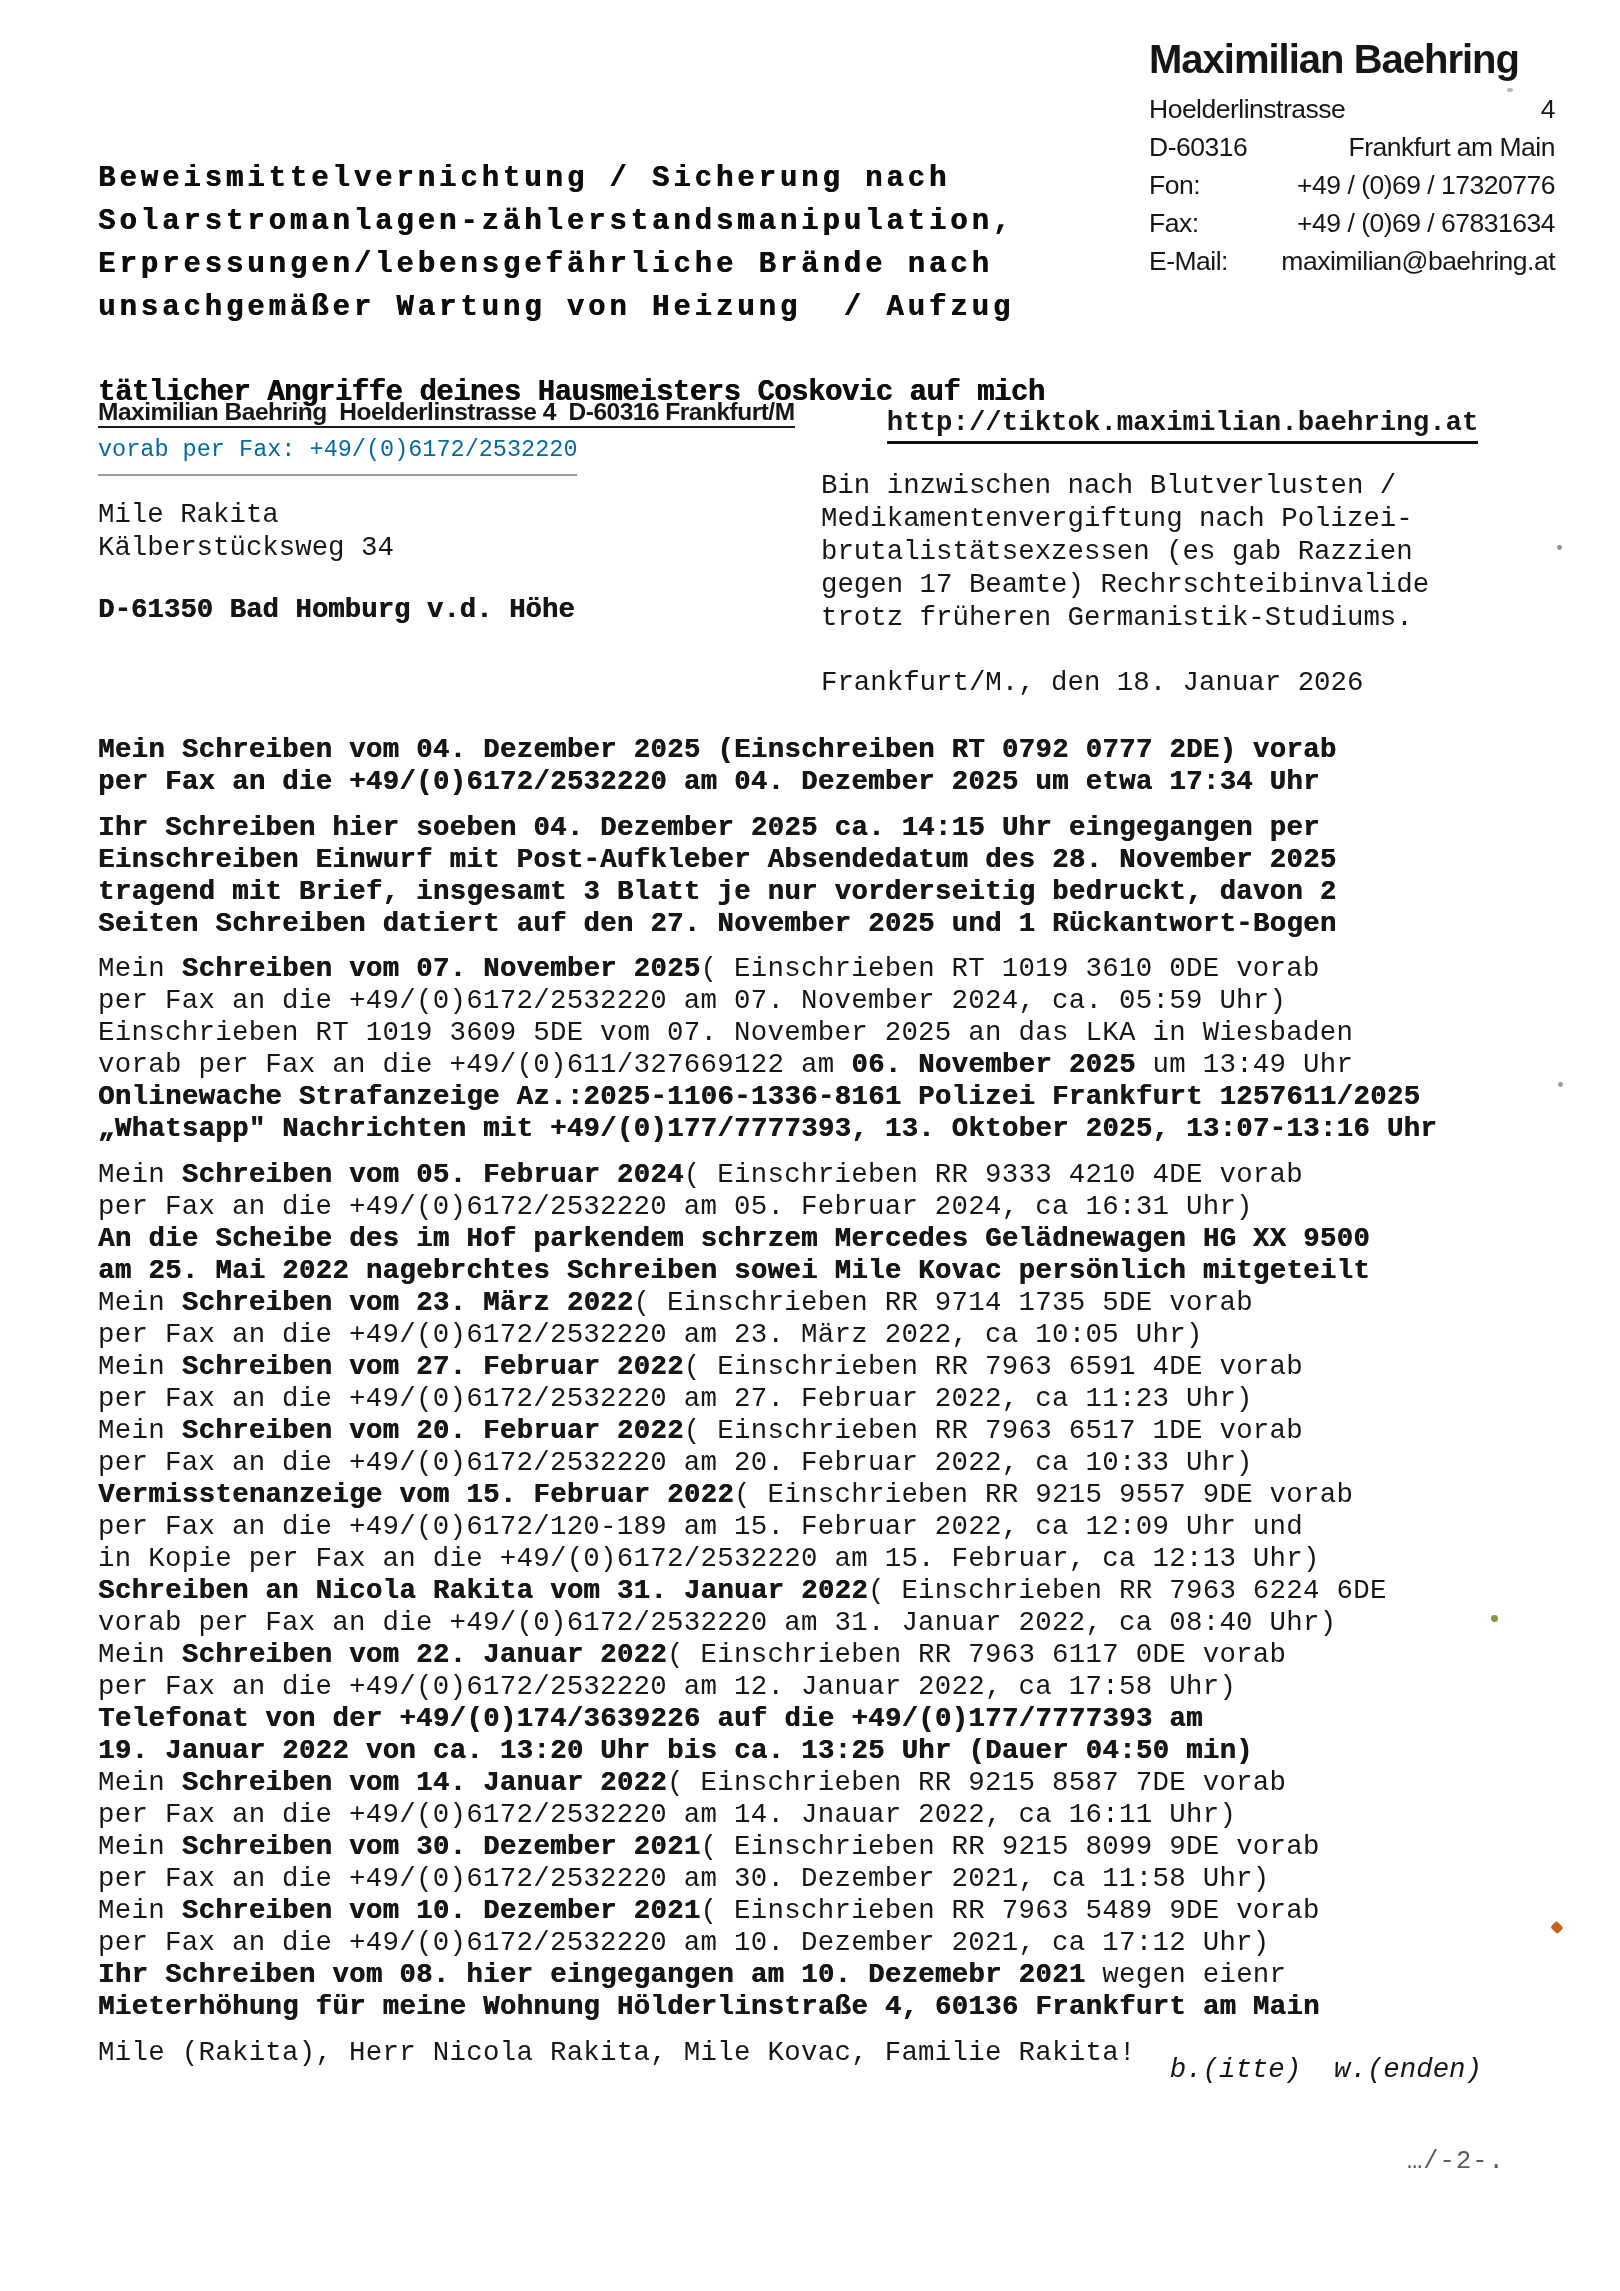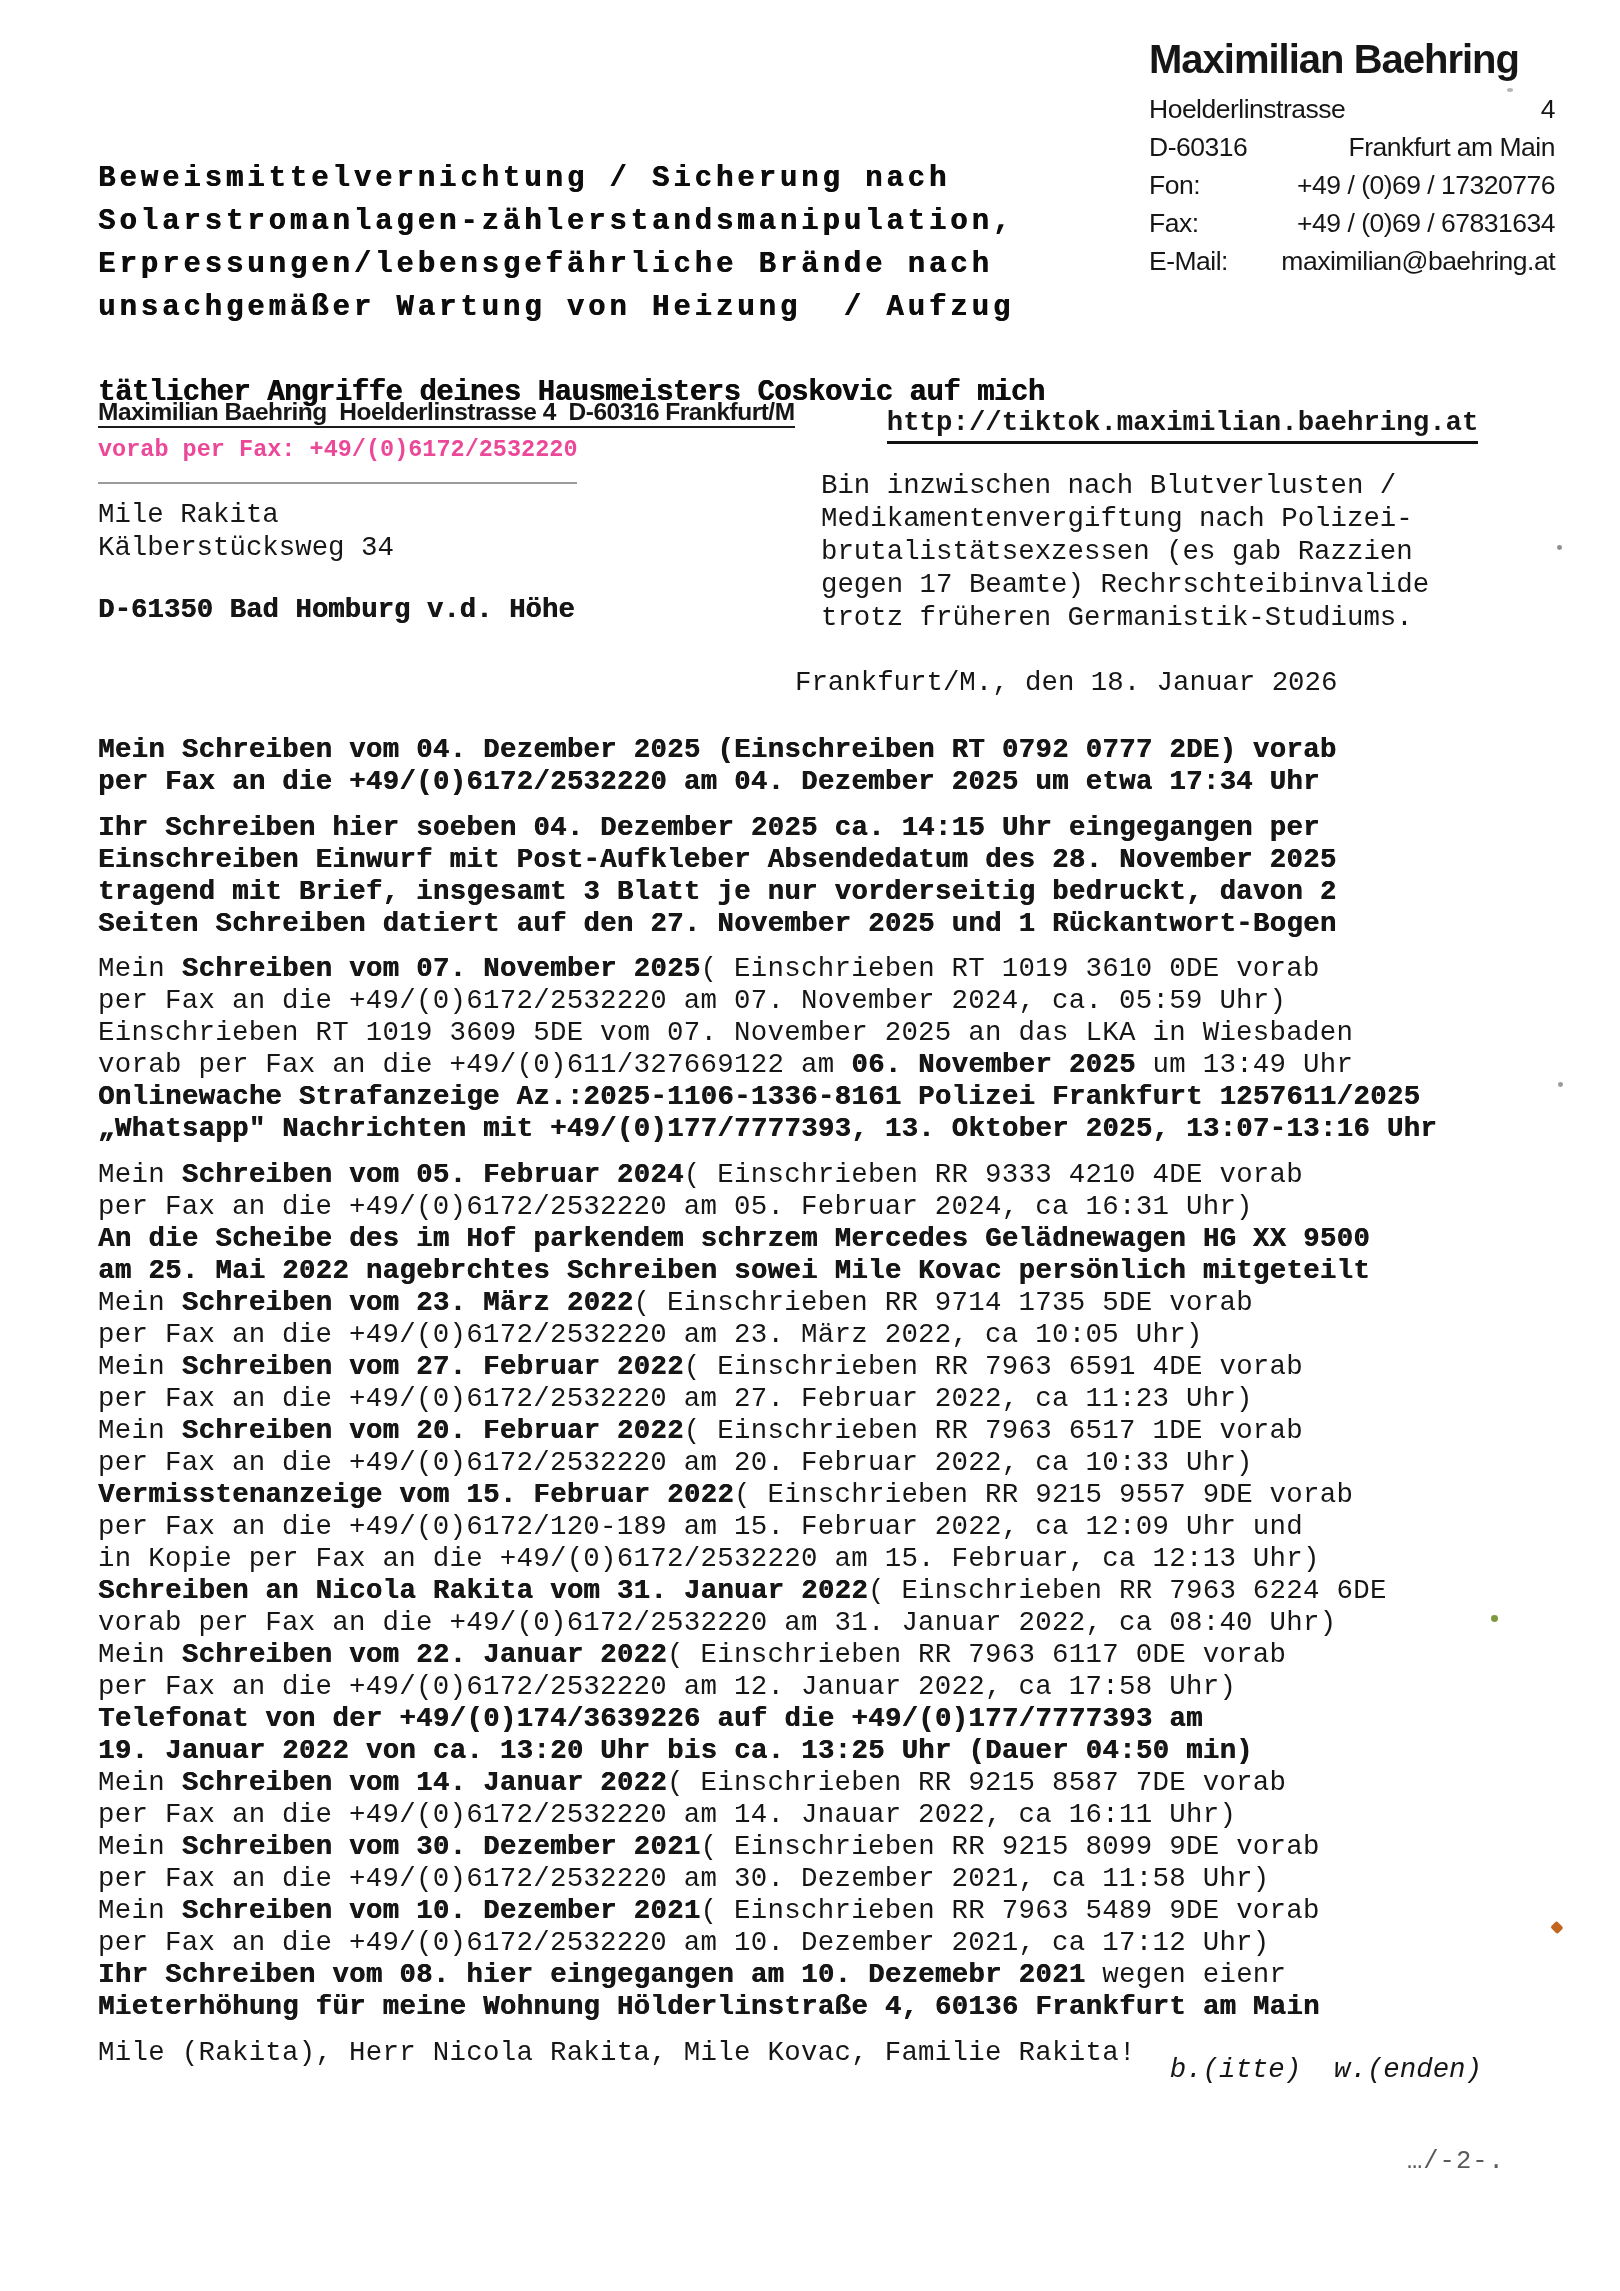--- a/index.html
+++ b/index.html
@@ -23,27 +23,27 @@
   
   .headline { left:98px; top:157px; font-weight:700; font-size:29px; line-height:43px; letter-spacing:3.9px; color:#0d0d0d; text-shadow:0.6px 0 0 #0d0d0d; }
   .headline .ln:last-child { letter-spacing:-0.5px;margin-top:42px; }
 
   .sender-line { left:98px; top:398px; font-family:"Liberation Sans",sans-serif; font-weight:700; font-size:24.5px; letter-spacing:-0.5px; border-bottom:2.9px solid #1c1c1c; padding-bottom:0; white-space:pre; }
 
   .video-note { left:821px; top:372px; font-weight:700; font-size:27.4px; line-height:34px; }
   .video-note .ln { white-space:pre; }
   .video-note .ln.u { border-bottom:3.9px solid #111; display:inline-block; padding-bottom:1px; }
 
-  .fax-advance { left:98px; top:436px; font-size:23.5px; color:#ec4899; border-bottom:2px solid #9b9b9b; padding-bottom:19px; white-space:pre;font-weight:bold; }
+  .fax-advance { left:98px; top:436px; font-size:23.5px; color:#0369a1; border-bottom:2px solid #9b9b9b; padding-bottom:11px; white-space:pre; }
 
   .recipient { left:98px; top:498px; font-size:27.4px; line-height:33px; }
   .recipient-city { left:98px; top:594px; font-size:27.4px; font-weight:700; text-shadow:0.5px 0 0 #111; }
 
   .right-note { left:821px; top:469px; font-size:27.4px; line-height:33px; }
-  .dateline { left:795px; top:667px; font-size:27.4px;text-align:center; }
+  .dateline { left:821px; top:667px; font-size:27.4px;text-align:center; }
 
   .body-block { left:98px; top:734px; width:1470px; font-size:27.4px; letter-spacing:0.3px; }
   .body-block .para { margin:0 0 13.7px 0; }
   .body-block .ln { line-height:32px; white-space:pre; }
   .body-block .b { text-shadow:0.5px 0 0 #111; }
 
   .closing { left:882px; top:2054px; width:600px; text-align:right; font-style:italic; font-size:27.4px; white-space:pre; }
   .page-footer { left:1407px; top:2147px; font-size:25.5px; color:#5a5a5a; letter-spacing:1px; white-space:pre; }
 
   

